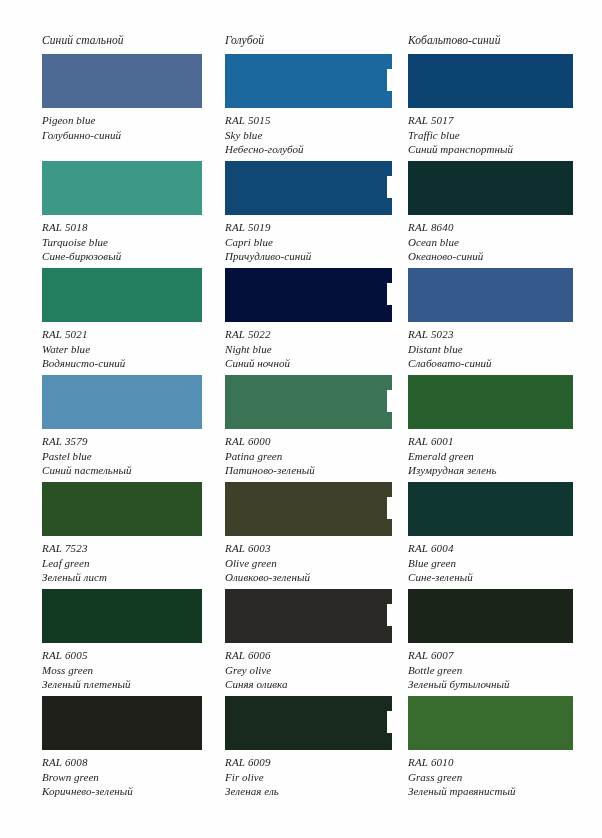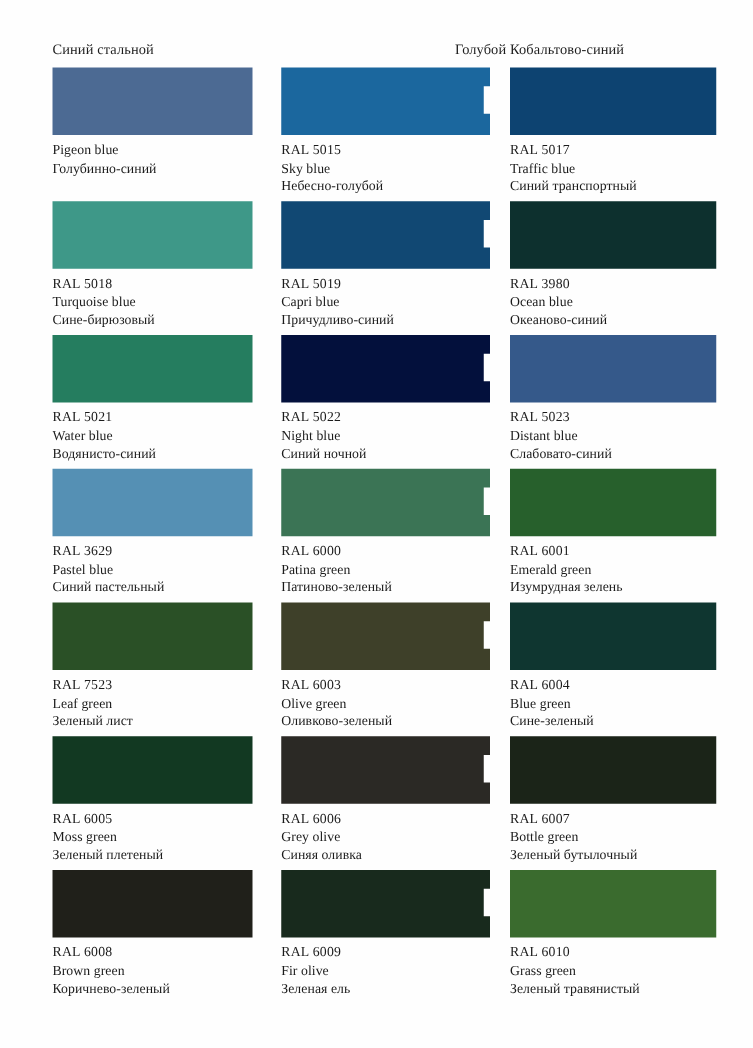--- a/index.html
+++ b/index.html
@@ -14,20 +14,21 @@
     font-family: "Liberation Serif", "DejaVu Serif", serif;
     color: #1a1a1a;
     position: relative;
   }
   #page {
     position: absolute;
     left: 0; top: 0;
     width: 602px;
     height: 838px;
     background: #fefefe;
+    font-style: italic;
   }
   .grid {
     position: absolute;
     left: 42px;
     top: 34px;
     width: 524px;
   }
   .row {
     display: flex;
     width: 524px;
@@ -41,21 +42,21 @@
   .cell.c3 { width: 158px; }
 
   .header-row .cell { height: 20px; }
   .col-header {
     font-size: 11.5px;
     line-height: 13px;
     letter-spacing: 0.1px;
     color: #1d1d1d;
     white-space: nowrap;
   }
-  .header-row .c2 .col-header { margin-left: 0px; text-align: right; }
+  .header-row .c2 .col-header { margin-left: 0px; }
 
   .swatch-row .cell { height: 54px; }
   .swatch {
     height: 54px;
     width: 100%;
     position: relative;
   }
   .cell.c1 .swatch { width: 160px; }
   .cell.c2 .swatch { width: 167px; }
   .cell.c3 .swatch { width: 165px; }
@@ -157,21 +158,21 @@
       </div>
       <div class="cell c2">
         <div class="label">
           <div class="ral">RAL 5019</div>
           <div class="en">Capri blue</div>
           <div class="ru">Причудливо-синий</div>
         </div>
       </div>
       <div class="cell c3">
         <div class="label">
-          <div class="ral">RAL 3980</div>
+          <div class="ral">RAL 8640</div>
           <div class="en">Ocean blue</div>
           <div class="ru">Океаново-синий</div>
         </div>
       </div>
     </div>
 
     <div class="row swatch-row">
       <div class="cell c1">
         <div class="swatch" style="background: rgb(37, 125, 95);"></div>
       </div>
@@ -217,21 +218,21 @@
             <span class="notch"></span>
           </div>
       </div>
       <div class="cell c3">
         <div class="swatch" style="background: rgb(39, 96, 44);"></div>
       </div>
     </div>
     <div class="row label-row">
       <div class="cell c1">
         <div class="label">
-          <div class="ral">RAL 3629</div>
+          <div class="ral">RAL 3579</div>
           <div class="en">Pastel blue</div>
           <div class="ru">Синий пастельный</div>
         </div>
       </div>
       <div class="cell c2">
         <div class="label">
           <div class="ral">RAL 6000</div>
           <div class="en">Patina green</div>
           <div class="ru">Патиново-зеленый</div>
         </div>

